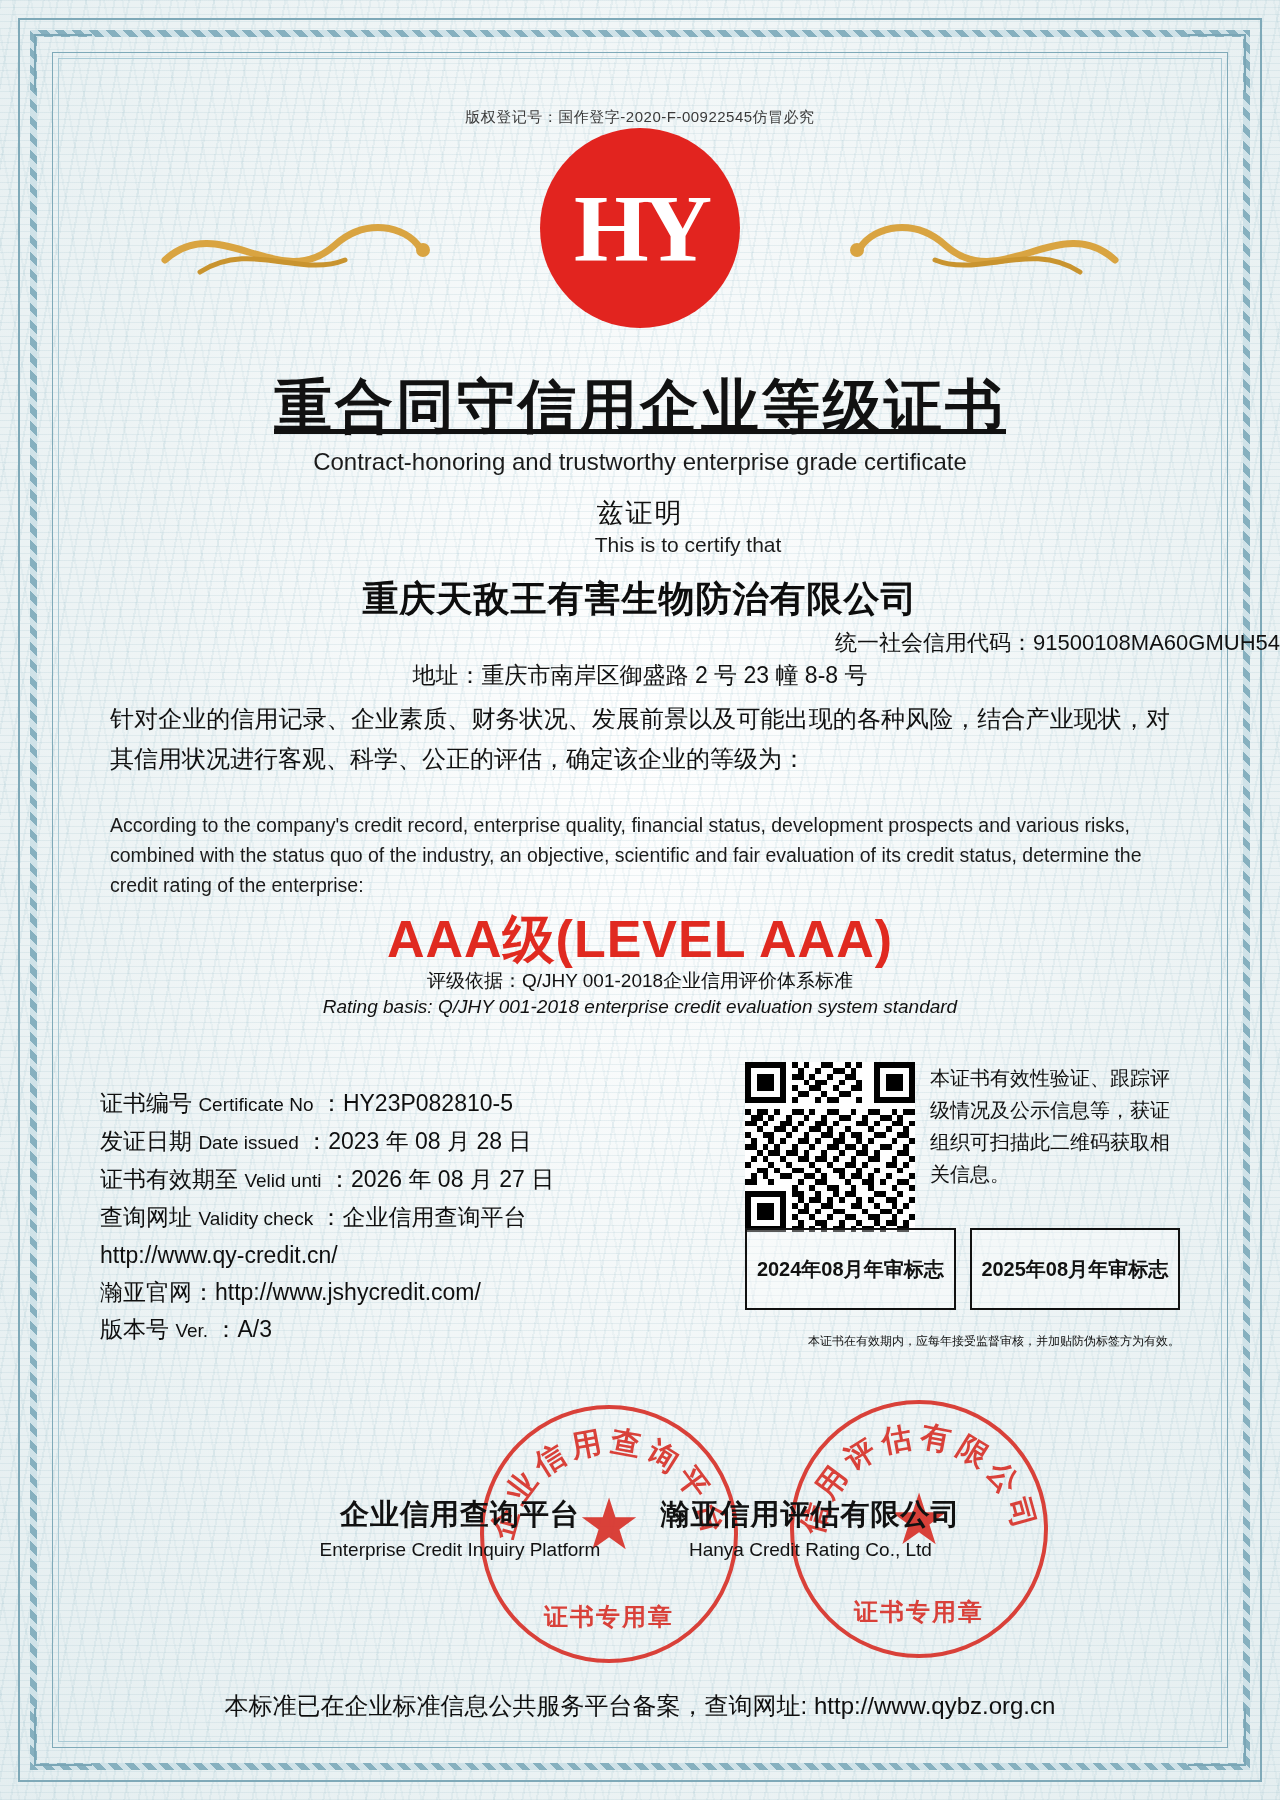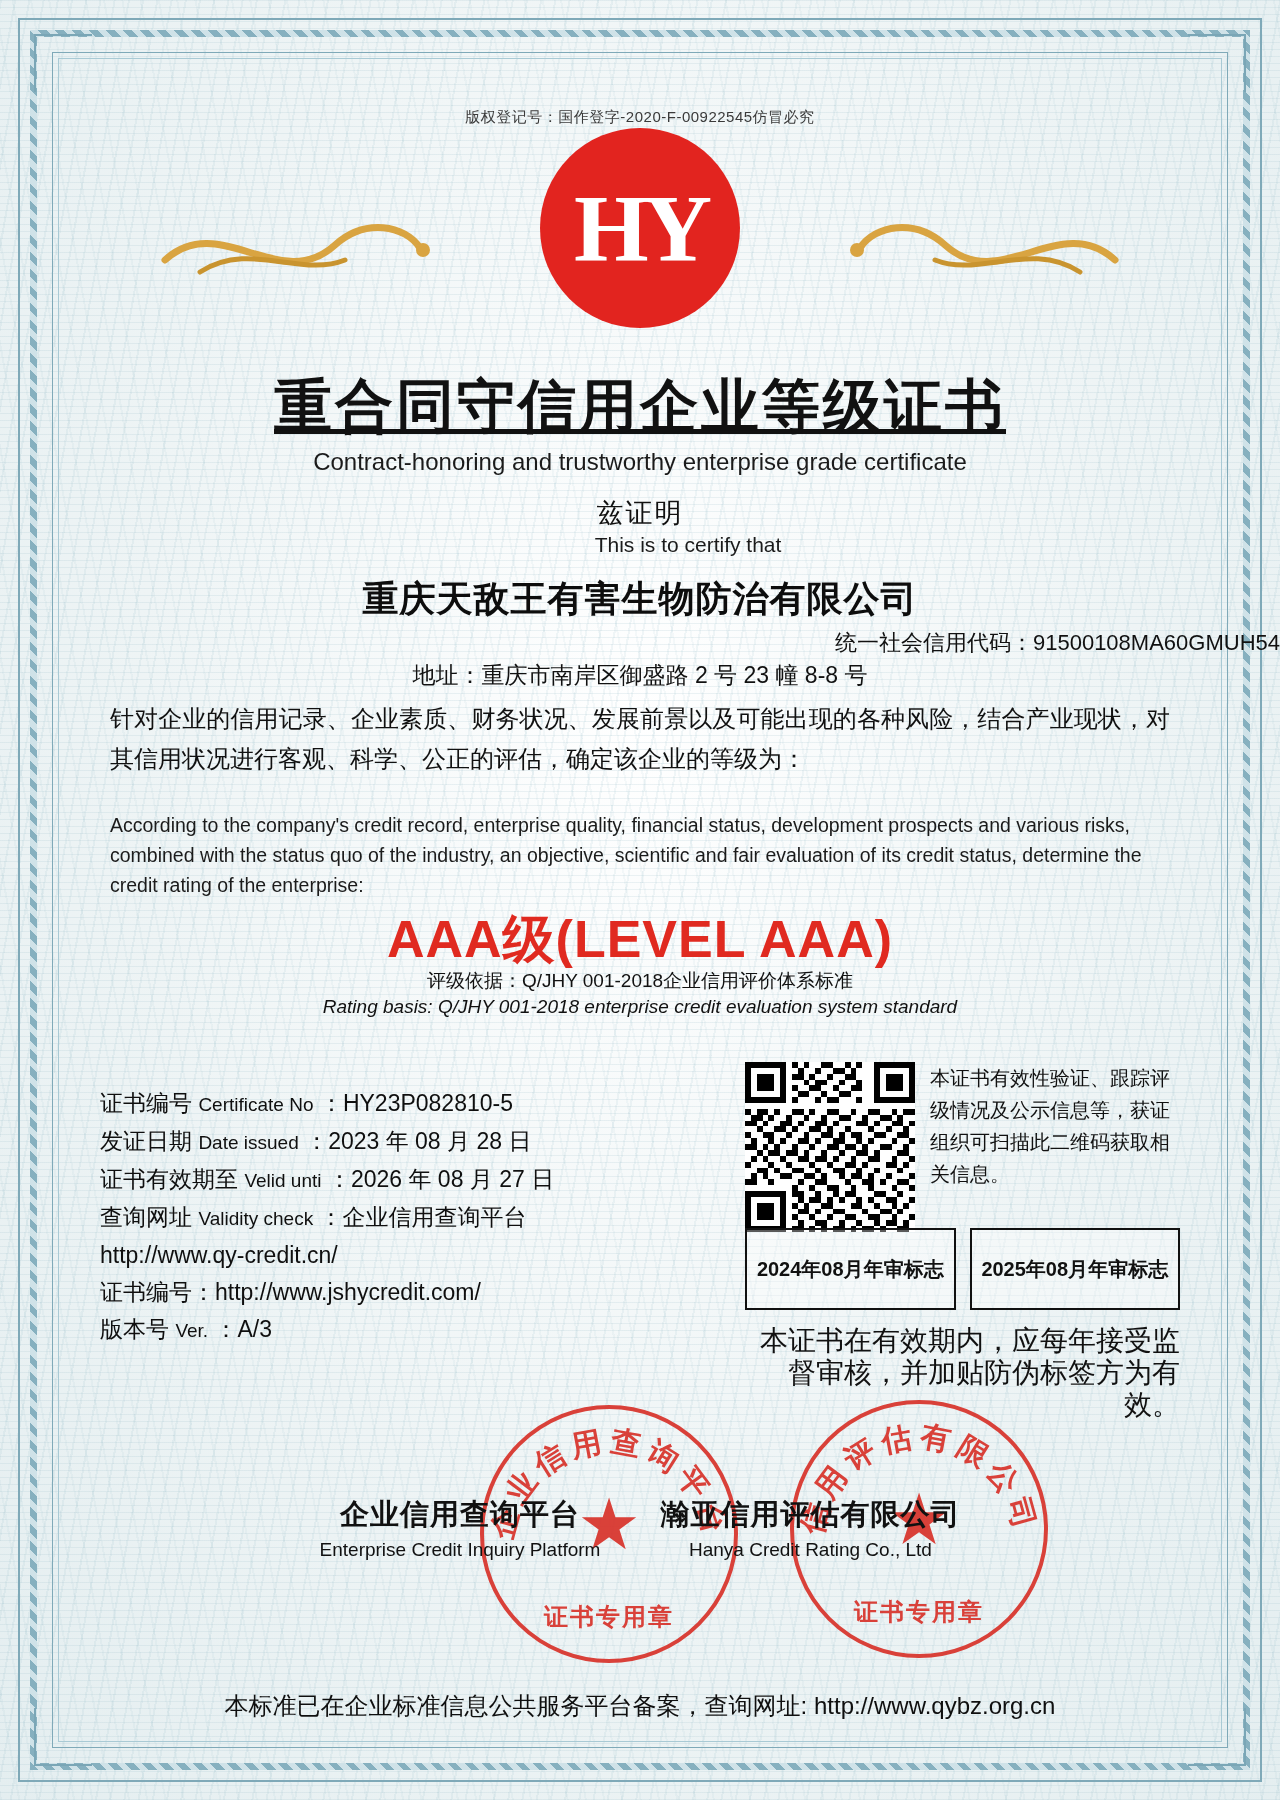--- a/index.html
+++ b/index.html
@@ -160,21 +160,21 @@
     position:absolute;top:1228px;left:745px;width:435px;
     display:flex;gap:14px;
   }
   .year-box{
     flex:1;border:2px solid #111;height:78px;
     display:flex;flex-direction:row;align-items:center;justify-content:center;
     font-size:20px;line-height:28px;color:#111;background:rgba(255,255,255,0.35);font-weight:bold;
   }
   .annual-note{
     position:absolute;top:1325px;left:745px;width:435px;
-    font-size:28px;line-height:32px;color:#111;text-align:right;
+    font-size:12px;line-height:32px;color:#111;text-align:right;
   }
 
   
   .seal{
     position:absolute;width:250px;height:250px;border-radius:50%;
     border:4px solid #d8322a;color:#d8322a;
     opacity:.92;
   }
   .seal.left{left:480px;top:1405px;}
   .seal.right{left:790px;top:1400px;}
@@ -269,21 +269,21 @@
         <span>证书有效期至</span>
         <span class="small">Velid unti</span>
         <span>：2026 年 08 月 27 日</span>
       </div>
       <div class="row">
         <span>查询网址</span>
         <span class="small">Validity check</span>
         <span>：企业信用查询平台</span>
       </div>
       <div class="row url">http://www.qy-credit.cn/</div>
-      <div class="row url">证书编号：http://www.jshycredit.com/</div>
+      <div class="row url">瀚亚官网：http://www.jshycredit.com/</div>
       <div class="row">
         <span>版本号</span>
         <span class="small">Ver.</span>
         <span>：A/3</span>
       </div>
     </div>
 
     <div class="qr-block">
       <svg class="qr" viewBox="0 0 29 29" shape-rendering="crispEdges">
         <rect width="29" height="29" fill="#ffffff"></rect>

